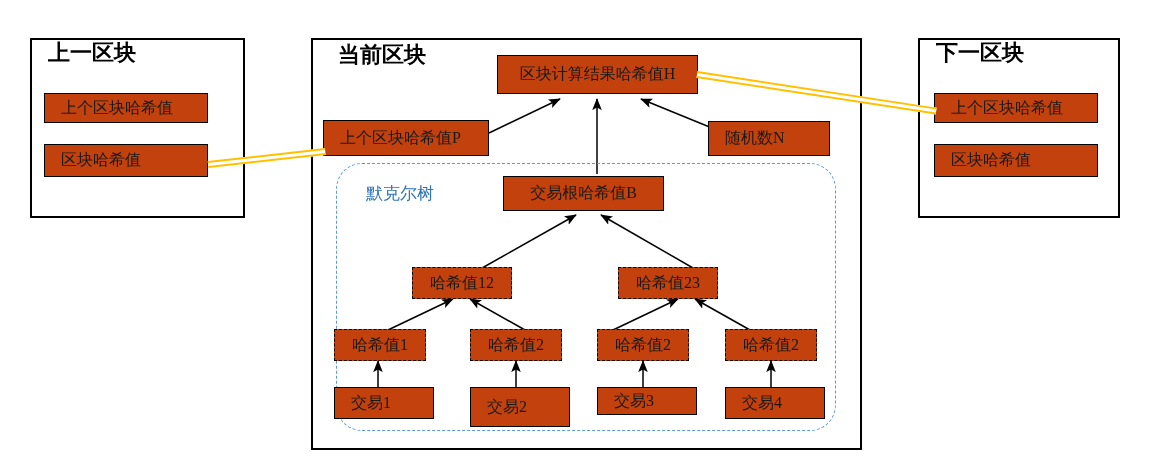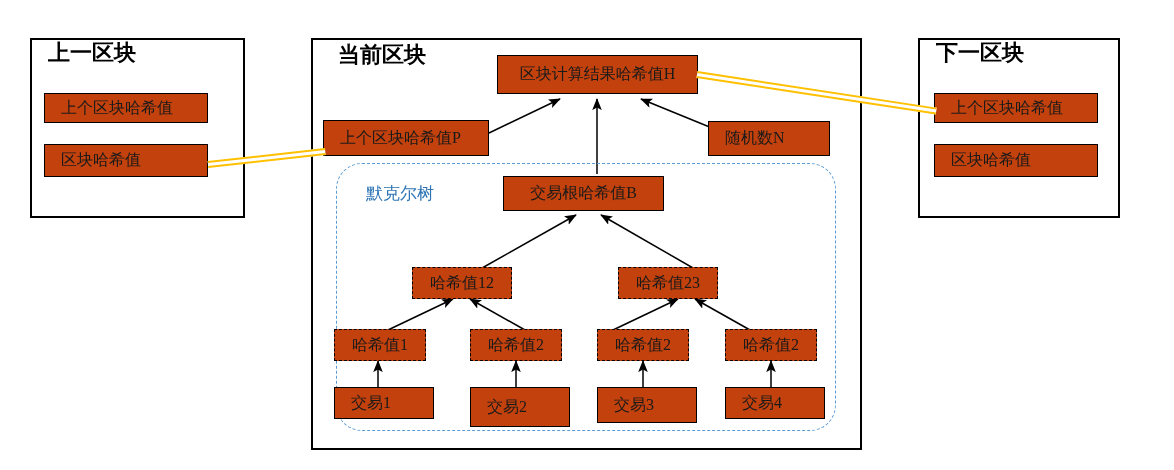--- a/index.html
+++ b/index.html
@@ -145,21 +145,21 @@
   <div class="node dashed" style="left:412px; top:267px; width:100px; height:32px;">哈希值12</div>
   <div class="node dashed" style="left:618px; top:267px; width:100px; height:32px;">哈希值23</div>
 
   <div class="node dashed" style="left:334px; top:329px; width:92px; height:32px;">哈希值1</div>
   <div class="node dashed" style="left:470px; top:329px; width:92px; height:32px;">哈希值2</div>
   <div class="node dashed" style="left:597px; top:329px; width:92px; height:32px;">哈希值2</div>
   <div class="node dashed" style="left:725px; top:329px; width:92px; height:32px;">哈希值2</div>
 
   <div class="node left-align" style="left:334px; top:387px; width:100px; height:32px;">交易1</div>
   <div class="node left-align" style="left:470px; top:387px; width:100px; height:40px;">交易2</div>
-  <div class="node left-align" style="left:597px; top:387px; width:100px; height:36px;">交易3</div>
+  <div class="node left-align" style="left:597px; top:387px; width:100px; height:28px;">交易3</div>
   <div class="node left-align" style="left:725px; top:387px; width:100px; height:32px;">交易4</div>
 
   <div class="block-frame" style="left:918px; top:38px; width:202px; height:180px;"></div>
   <div class="block-title" style="left:936px; top:42px;">下一区块</div>
   <div class="node left-align" style="left:934px; top:93px; width:164px; height:30px;">上个区块哈希值</div>
   <div class="node left-align" style="left:934px; top:144px; width:164px; height:33px;">区块哈希值</div>
 
   <div class="chain-link" style="left:208px; top:161px; width:118px; transform: rotate(-6.3deg);"></div>
 
   <div class="chain-link" style="left:697px; top:71px; width:242px; transform: rotate(8.7deg);"></div>

